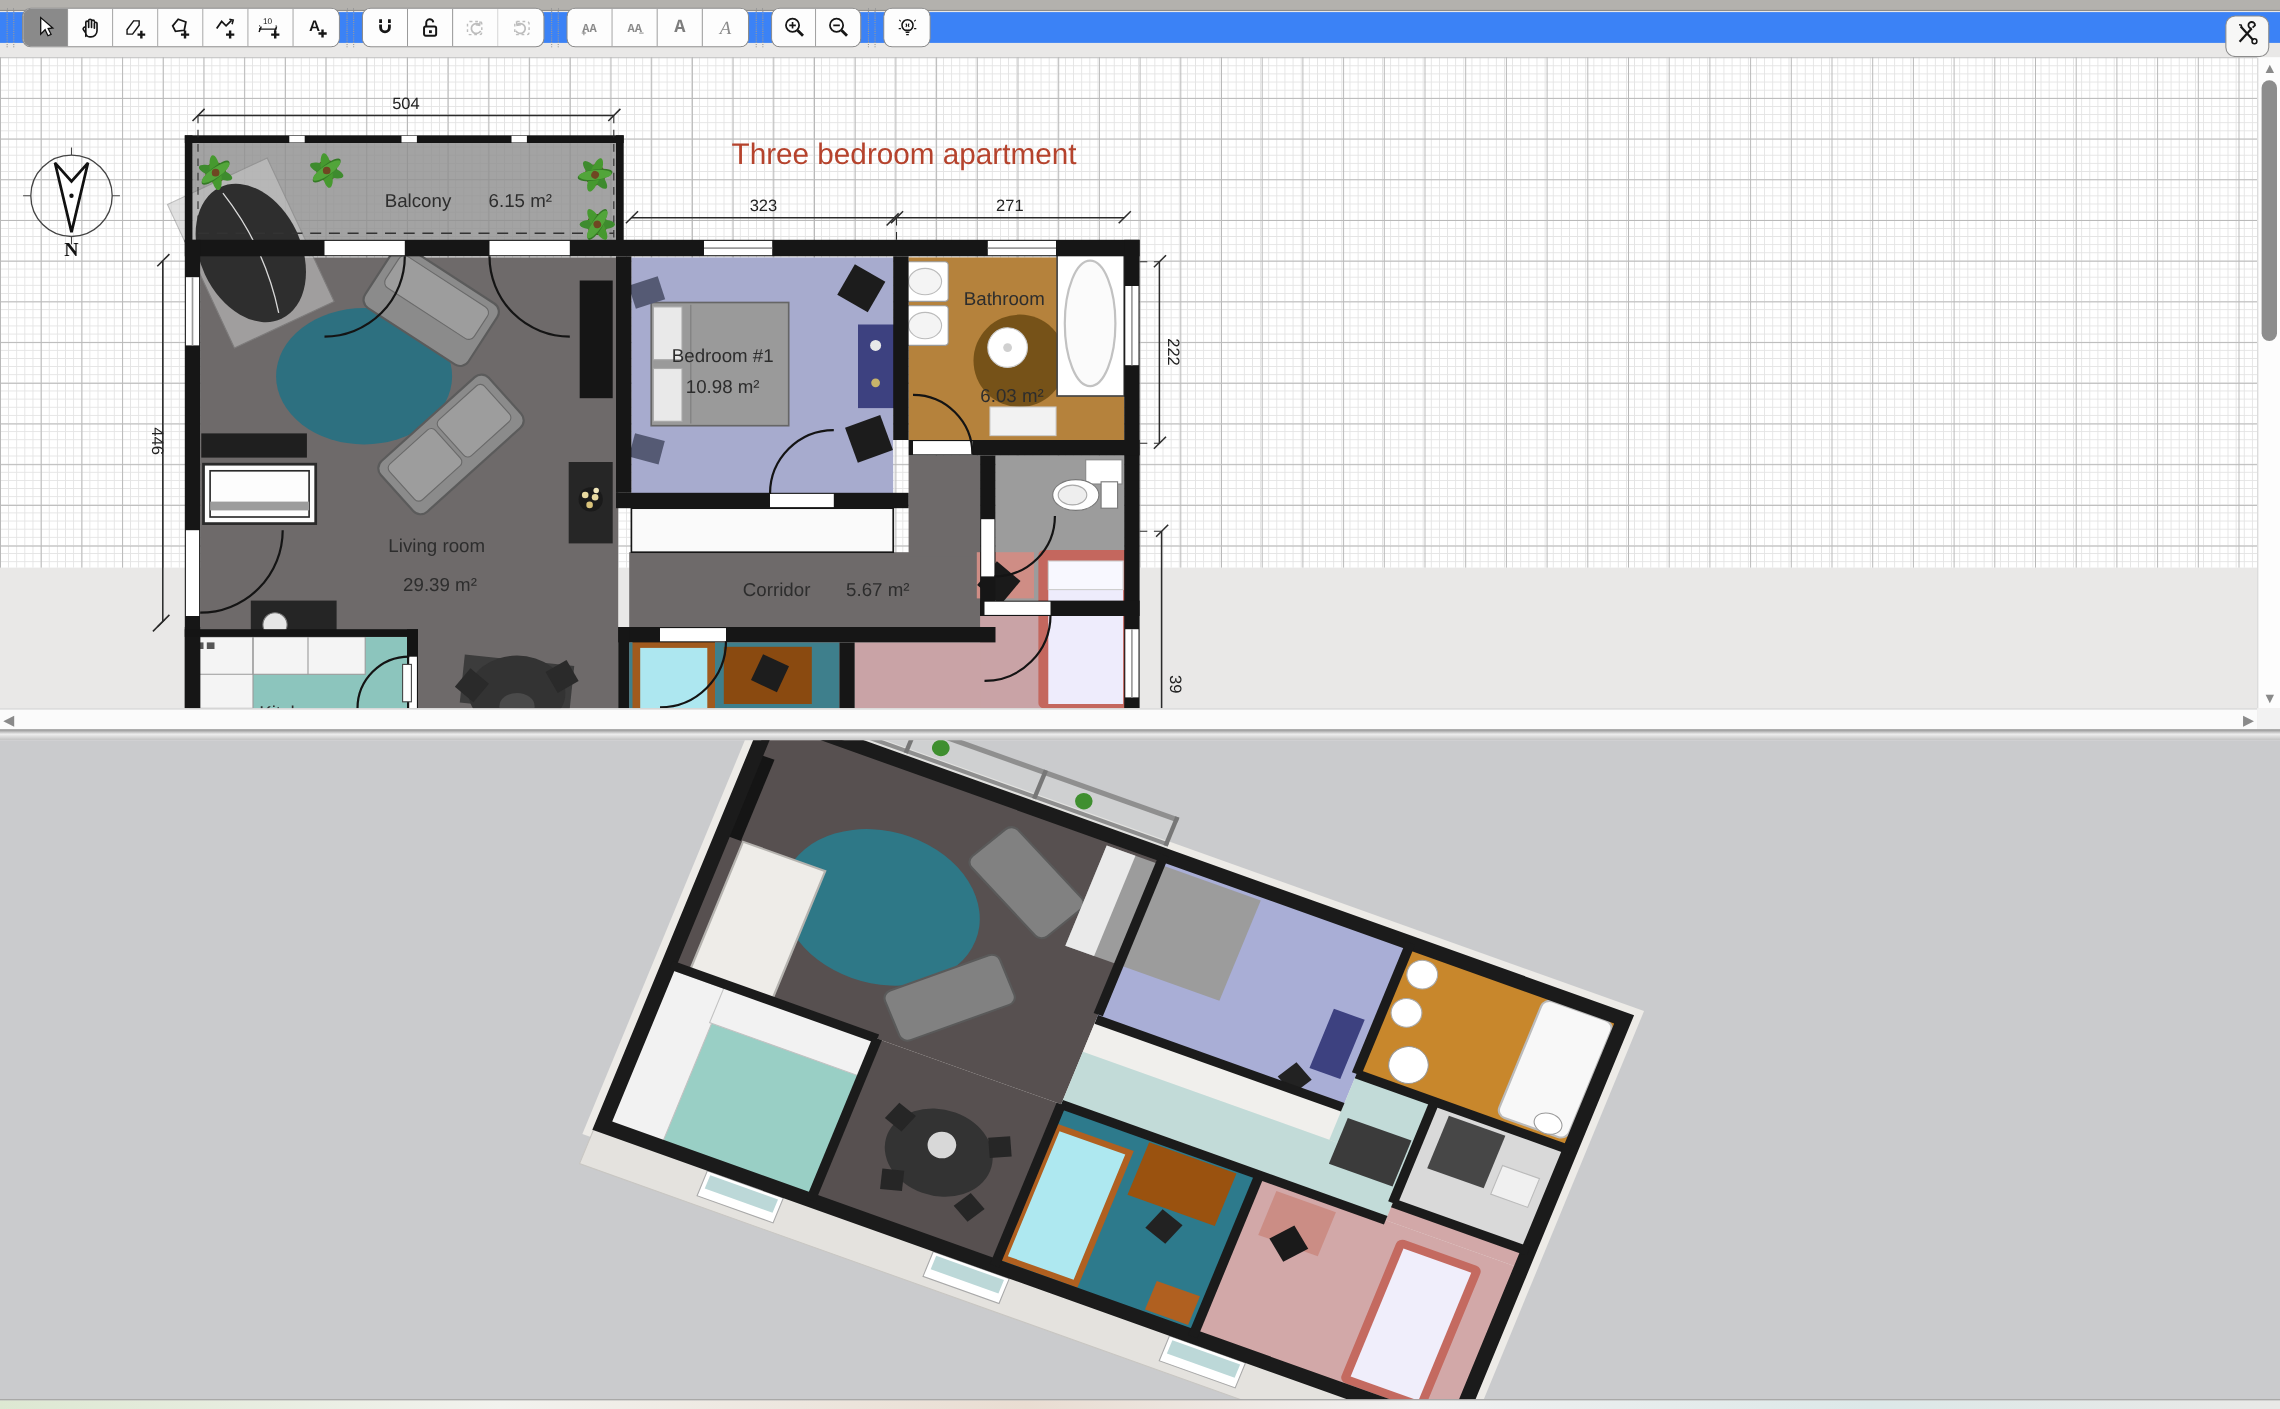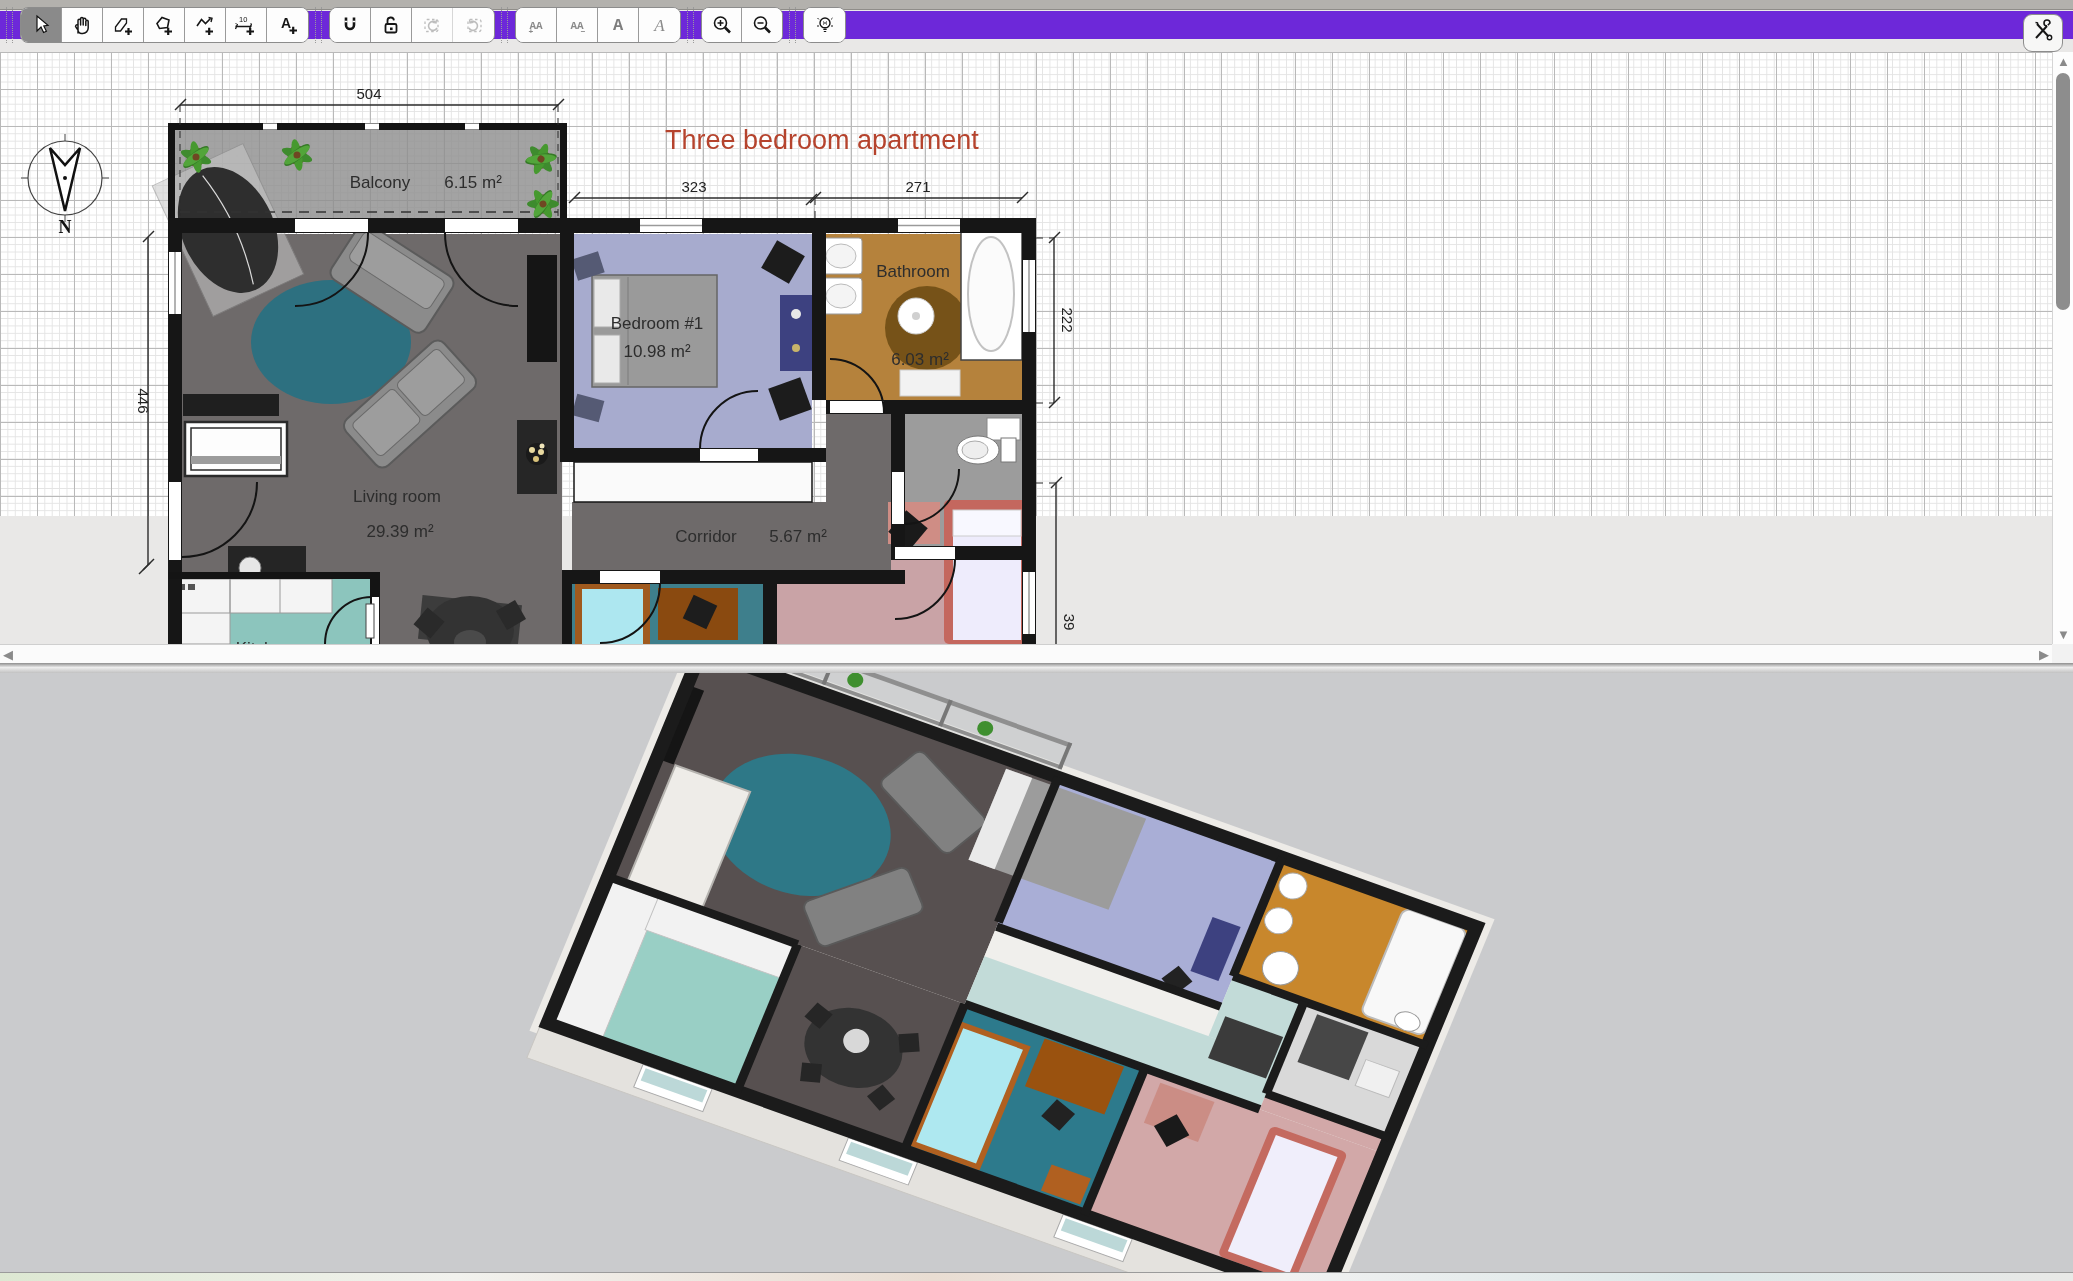--- a/index.html
+++ b/index.html
@@ -2,21 +2,21 @@
 <html><head>
 <meta charset="utf-8">
 <style>
   html,body{margin:0;padding:0;background:#888;}
   #app{position:relative;width:2073px;height:1281px;overflow:hidden;
        background:#e9e8e7;font-family:"Liberation Sans",sans-serif;}
   
   .titlebar{position:absolute;top:0;left:0;width:2073px;height:10px;
             background:#b3b1ad;border-bottom:1px solid #8f8d89;box-sizing:border-box;}
   .toolbar{position:absolute;top:11px;left:0;width:2073px;height:28px;
-           background:#6d28d9;display:flex;align-items:center;}
+           background:#3b82f6;display:flex;align-items:center;}
   .thandle{width:5px;height:36px;border-left:1px dotted #9a9a9a;border-right:1px dotted #9a9a9a;
            margin:0 7px 0 6px;}
   .tgroup{display:flex;border:1px solid #8c8c8c;border-radius:8px;overflow:hidden;
           background:#fdfdfd;height:34px;box-shadow:0 1px 0 rgba(255,255,255,.7) inset;}
   .tbtn{width:41px;height:34px;display:flex;align-items:center;justify-content:center;
         background:#fdfdfd;border-right:1px solid #9a9a9a;box-sizing:border-box;cursor:pointer;}
   .tbtn:last-child{border-right:none;}
   .tbtn.selected{background:#8a8a8a;}
   .tbtn.disabled{opacity:.38;}
   .tbtn svg{display:block;}

